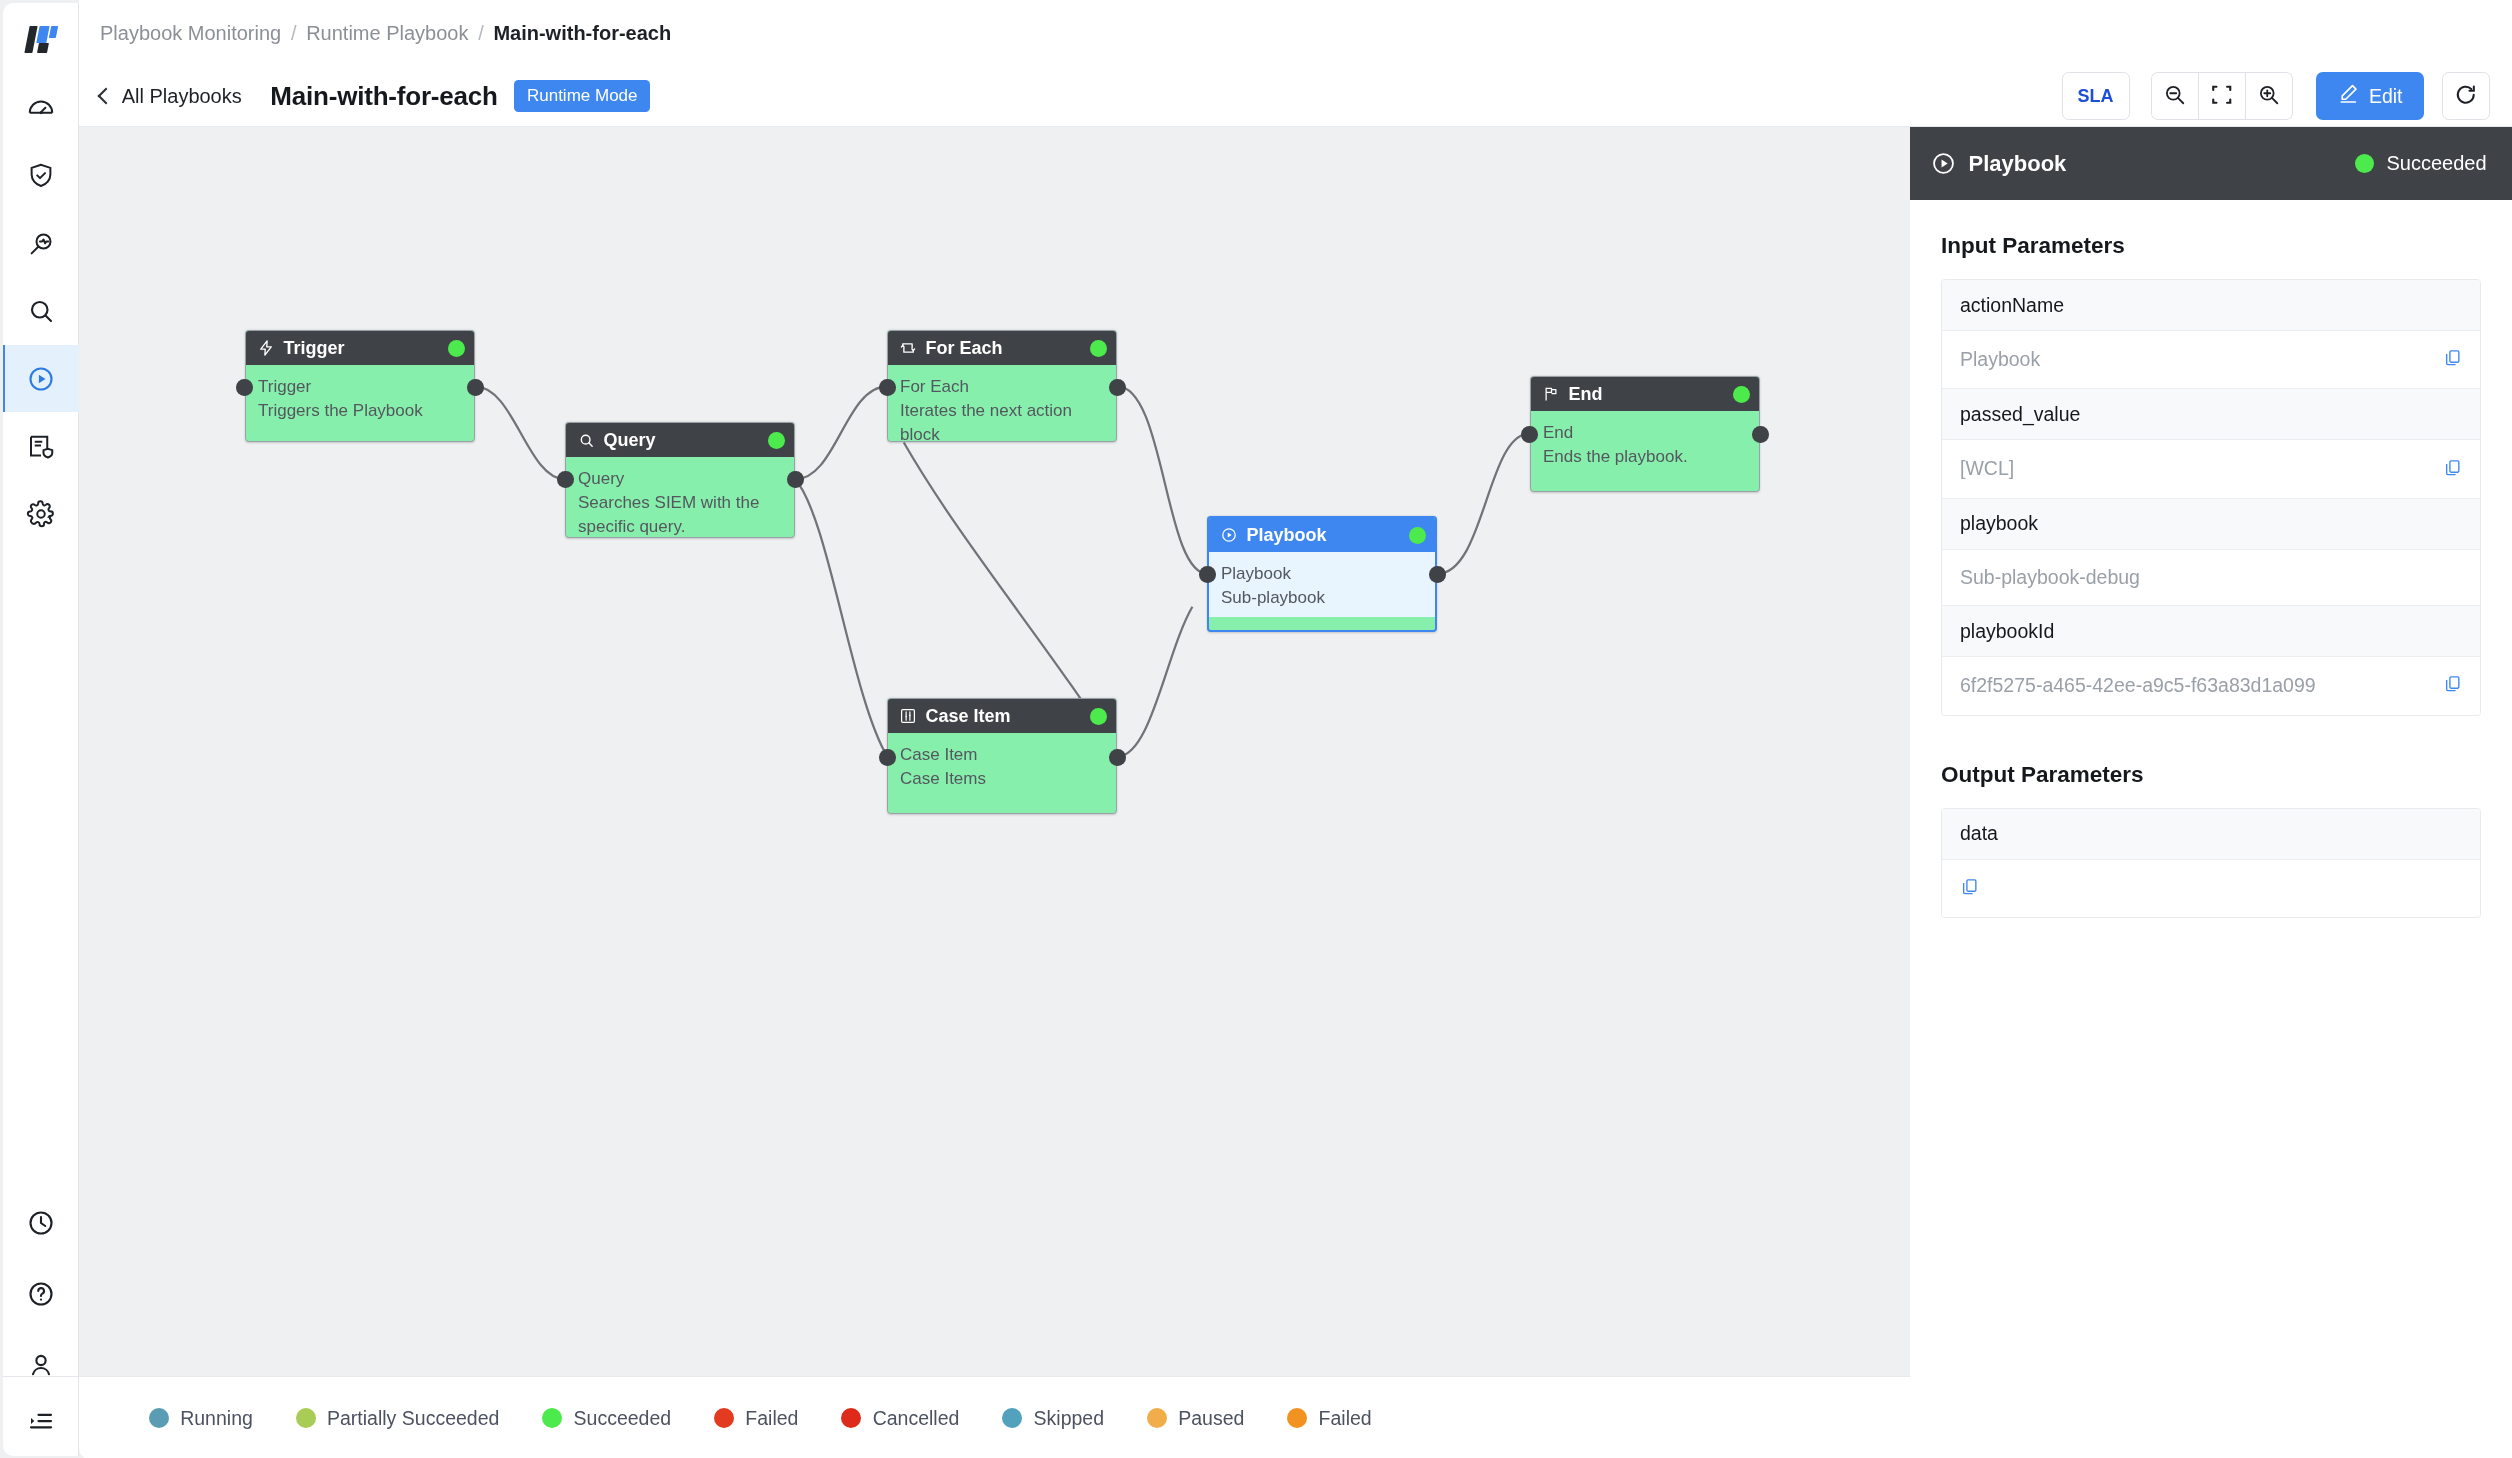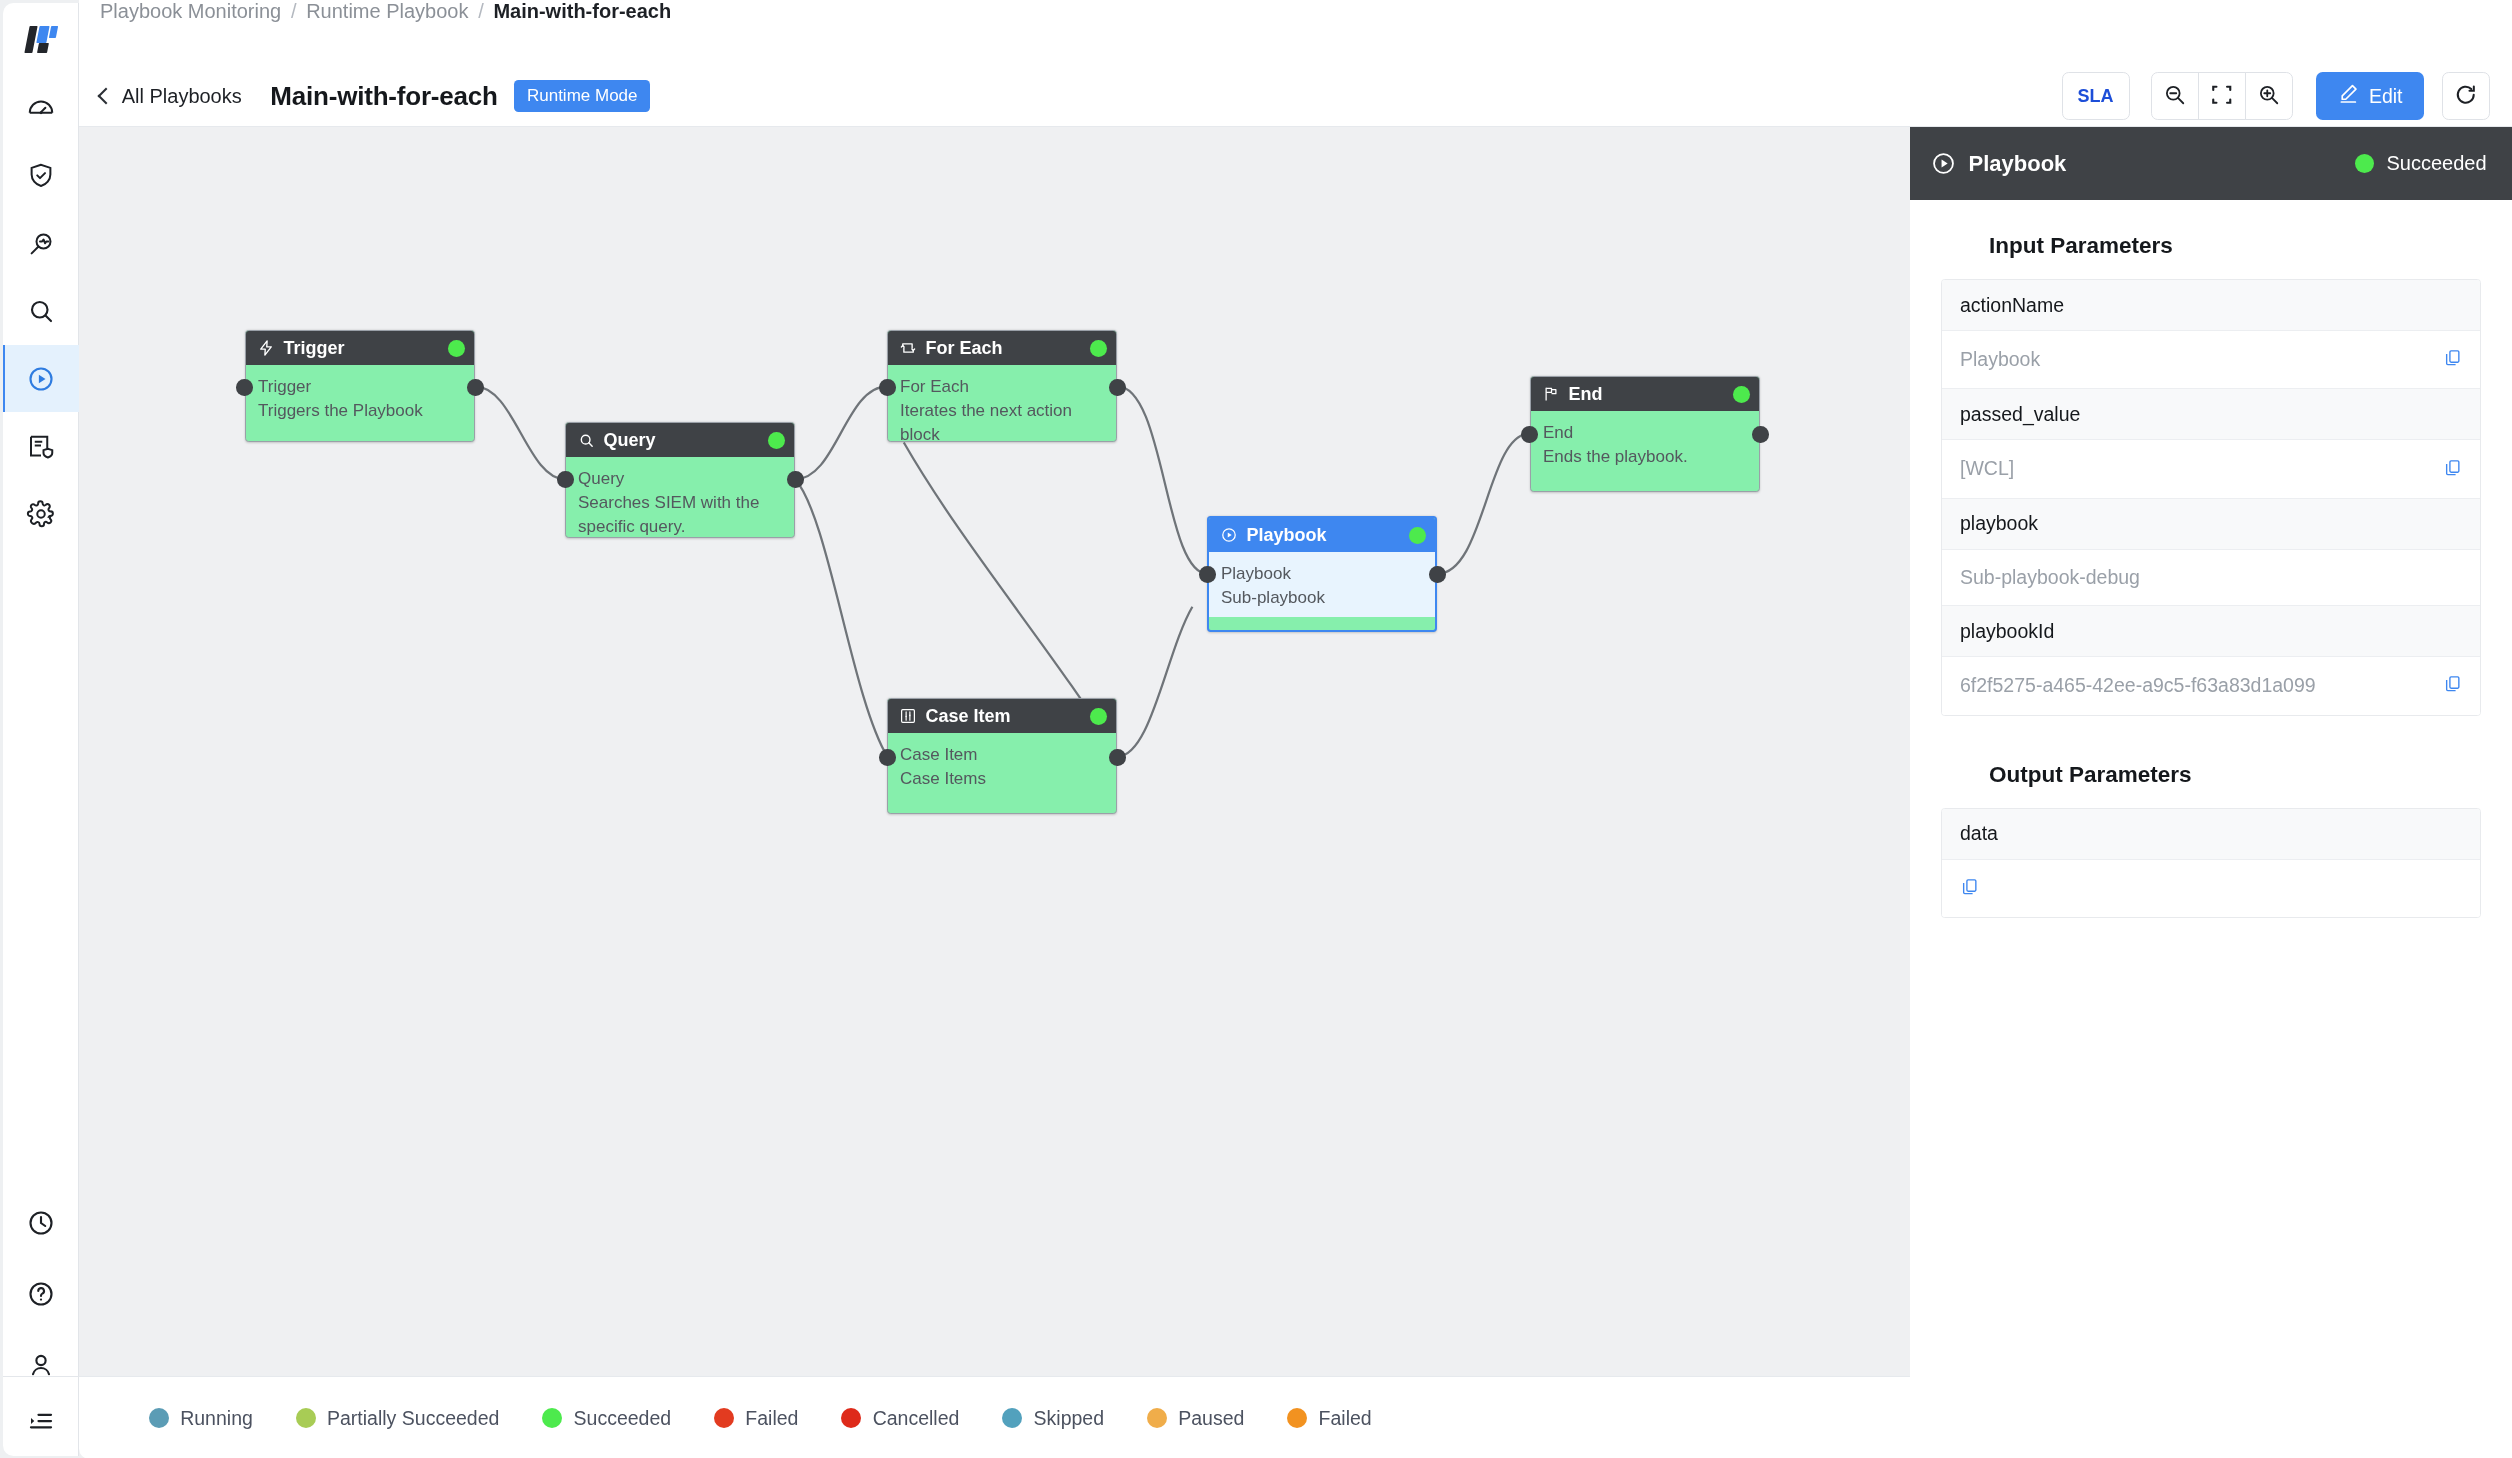--- a/index.html
+++ b/index.html
@@ -56,21 +56,21 @@
   .rail-sep {
     position: absolute; left: 0; width: 76px; height: 0.7px;
     background: #e4e7eb;
   }
 
   
   .breadcrumb-bar {
     position: absolute; left: 79px; top: 0;
     width: 2433px; height: 66px;
     background: #ffffff;
-    display: flex; 
+    display: flex; align-items: center;
     padding-left: 21px;
   }
   .crumb {
     font-size: 20px; color: #8b9097; white-space: nowrap;
   }
   .crumb.current { color: #1d2025; font-weight: 600; }
   .crumb-sep { font-size: 20px; color: #b4b9c0; margin: 0 9.7px; }
 
   .title-bar {
     position: absolute; left: 79px; top: 66px;
@@ -201,21 +201,20 @@
   .panel-head .ph-icon { margin-right: 12px; display: flex; align-items: center; }
   .panel-head .ph-title { color: #fff; font-size: 22px; font-weight: 600; }
   .panel-head .ph-right { margin-left: auto; display: flex; align-items: center; gap: 12.7px; }
   .panel-head .ph-dot { width: 19px; height: 19px; border-radius: 50%; background: #4dea4d; }
   .panel-head .ph-status { color: #fff; font-size: 20px; }
 
   .panel-body { padding: 33px 31px 0 31px; }
   .section-title {
     font-size: 22.5px; font-weight: 700; color: #15181c;
     margin-bottom: 20px;
-    margin-left: 48px;
   }
   .param-table {
     border: 0.7px solid #e8eaed; border-radius: 3.7px; overflow: hidden;
     margin-bottom: 46px;
   }
   .param-key {
     background: #f8f9fa;
     border-bottom: 0.7px solid #eceef1;
     padding: 13.5px 18px;
     font-size: 19.5px; color: #15181c;

